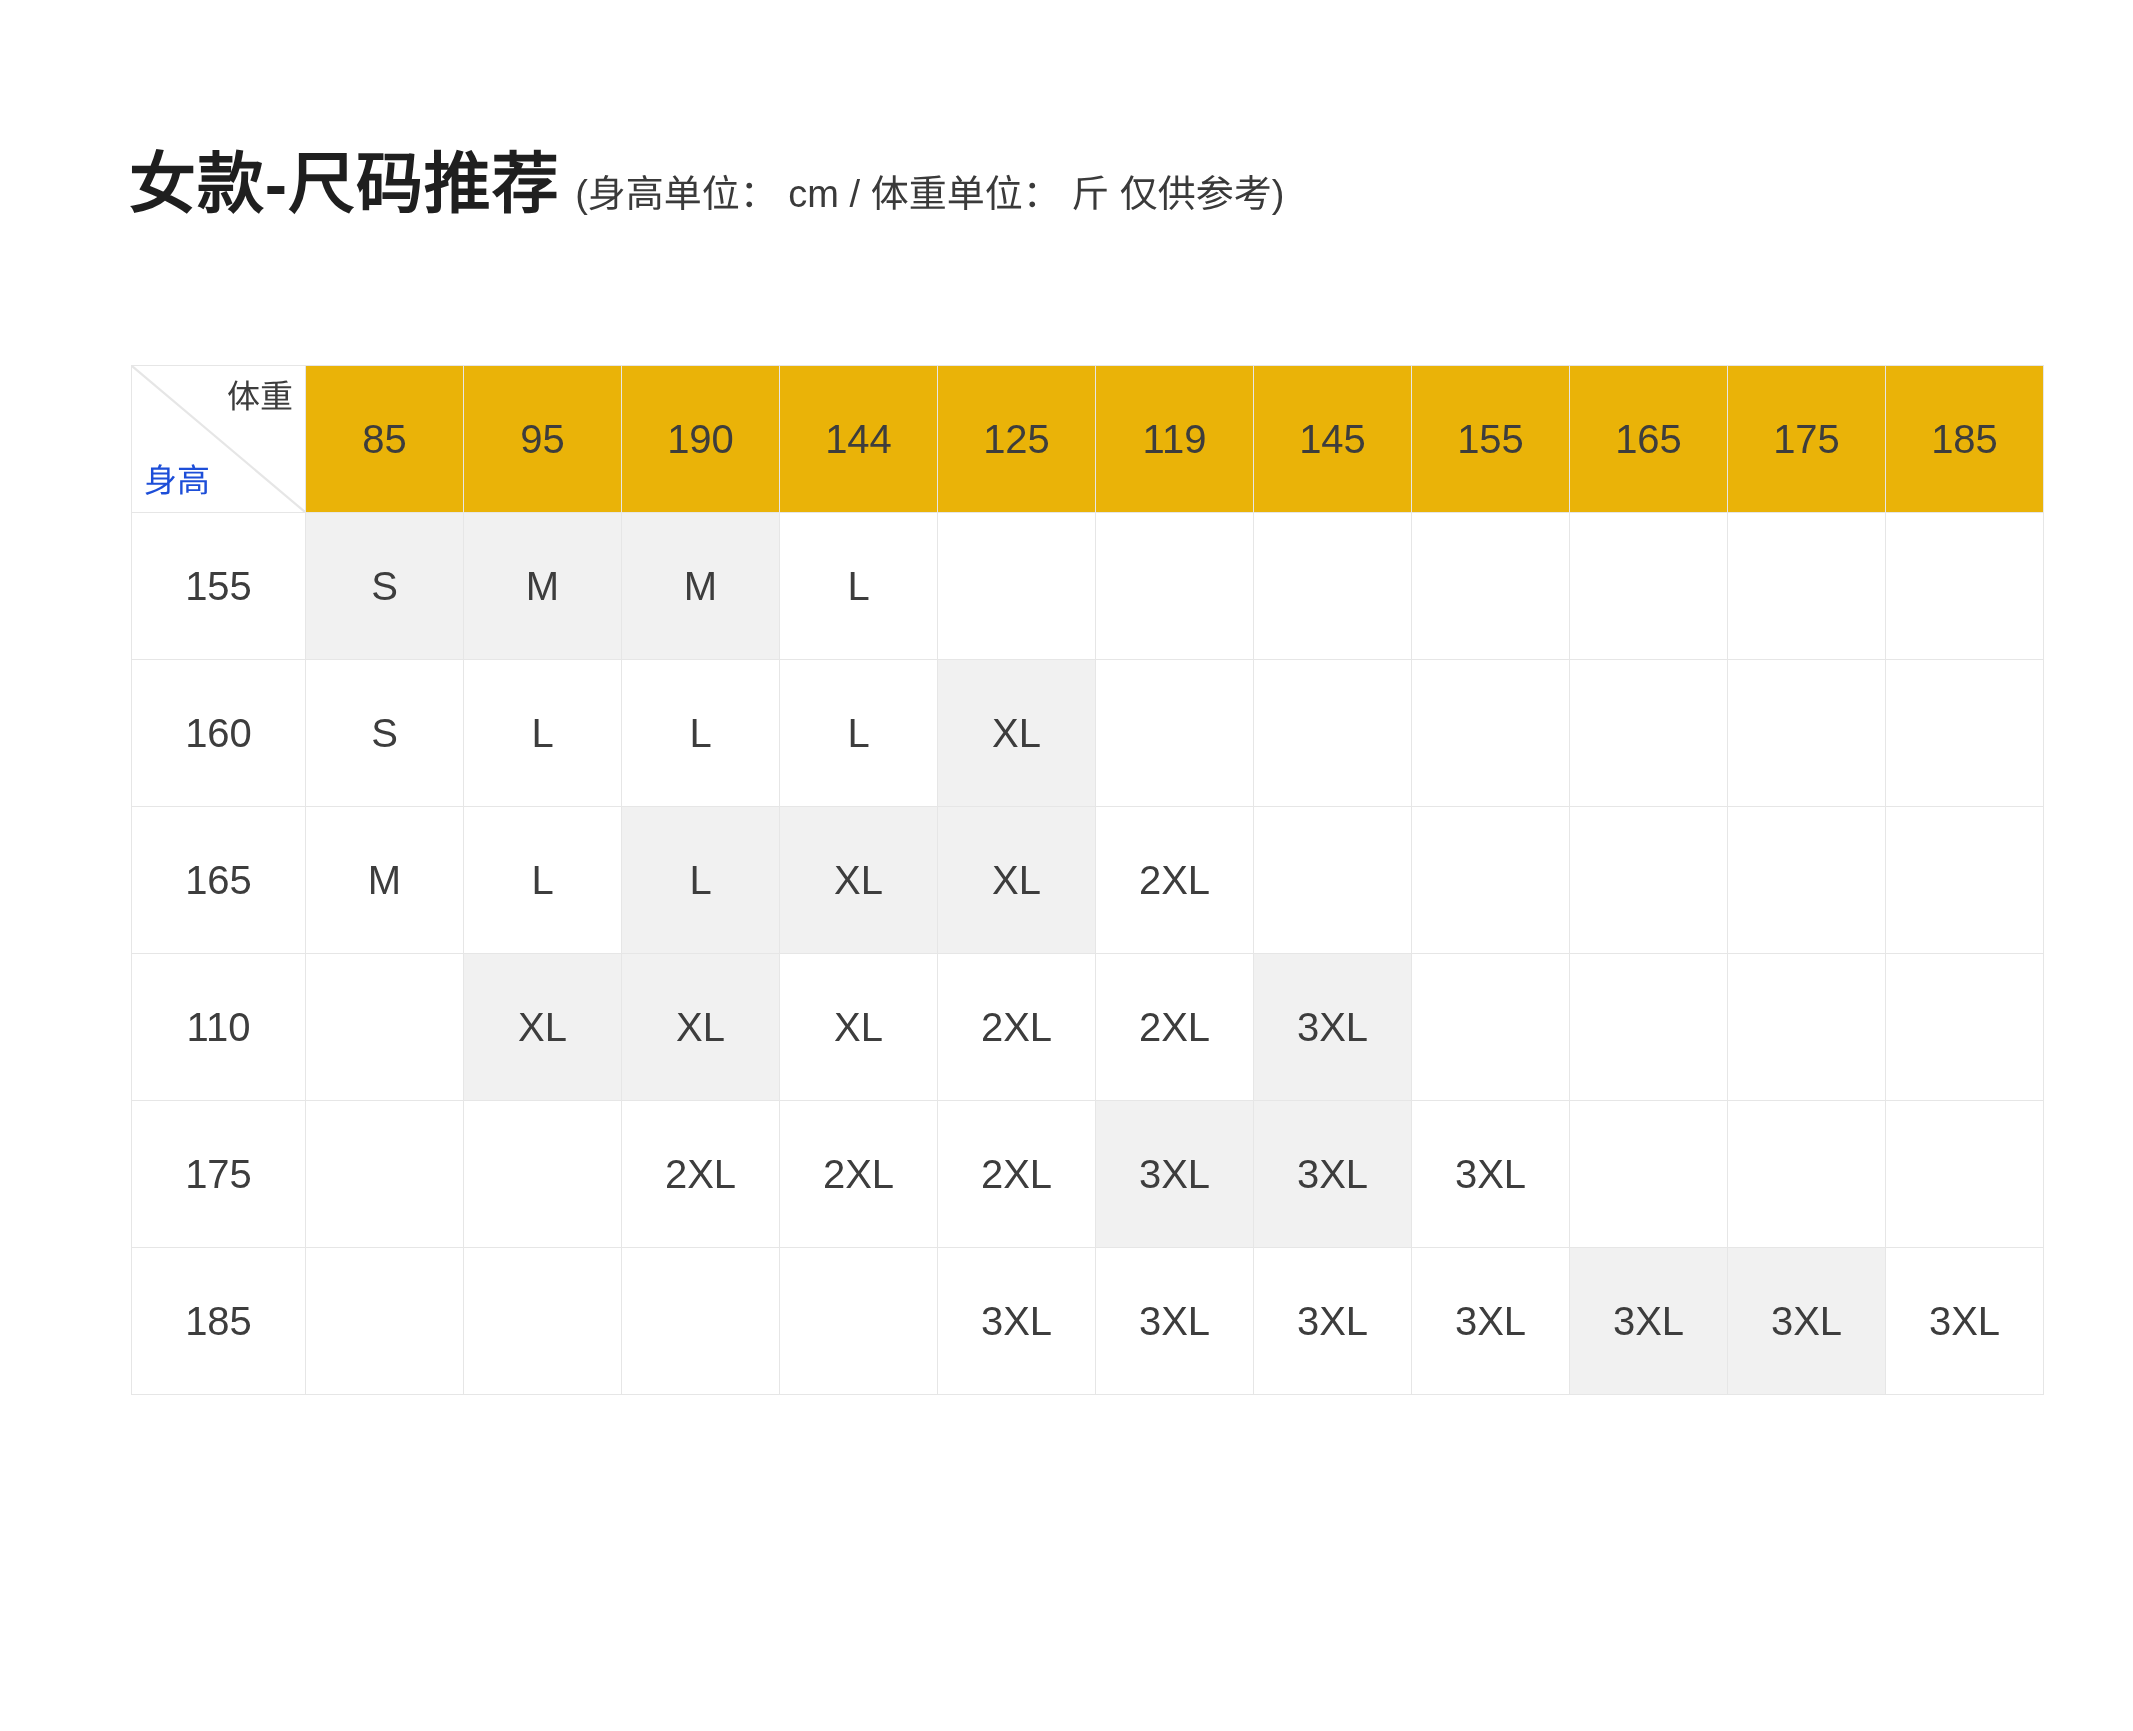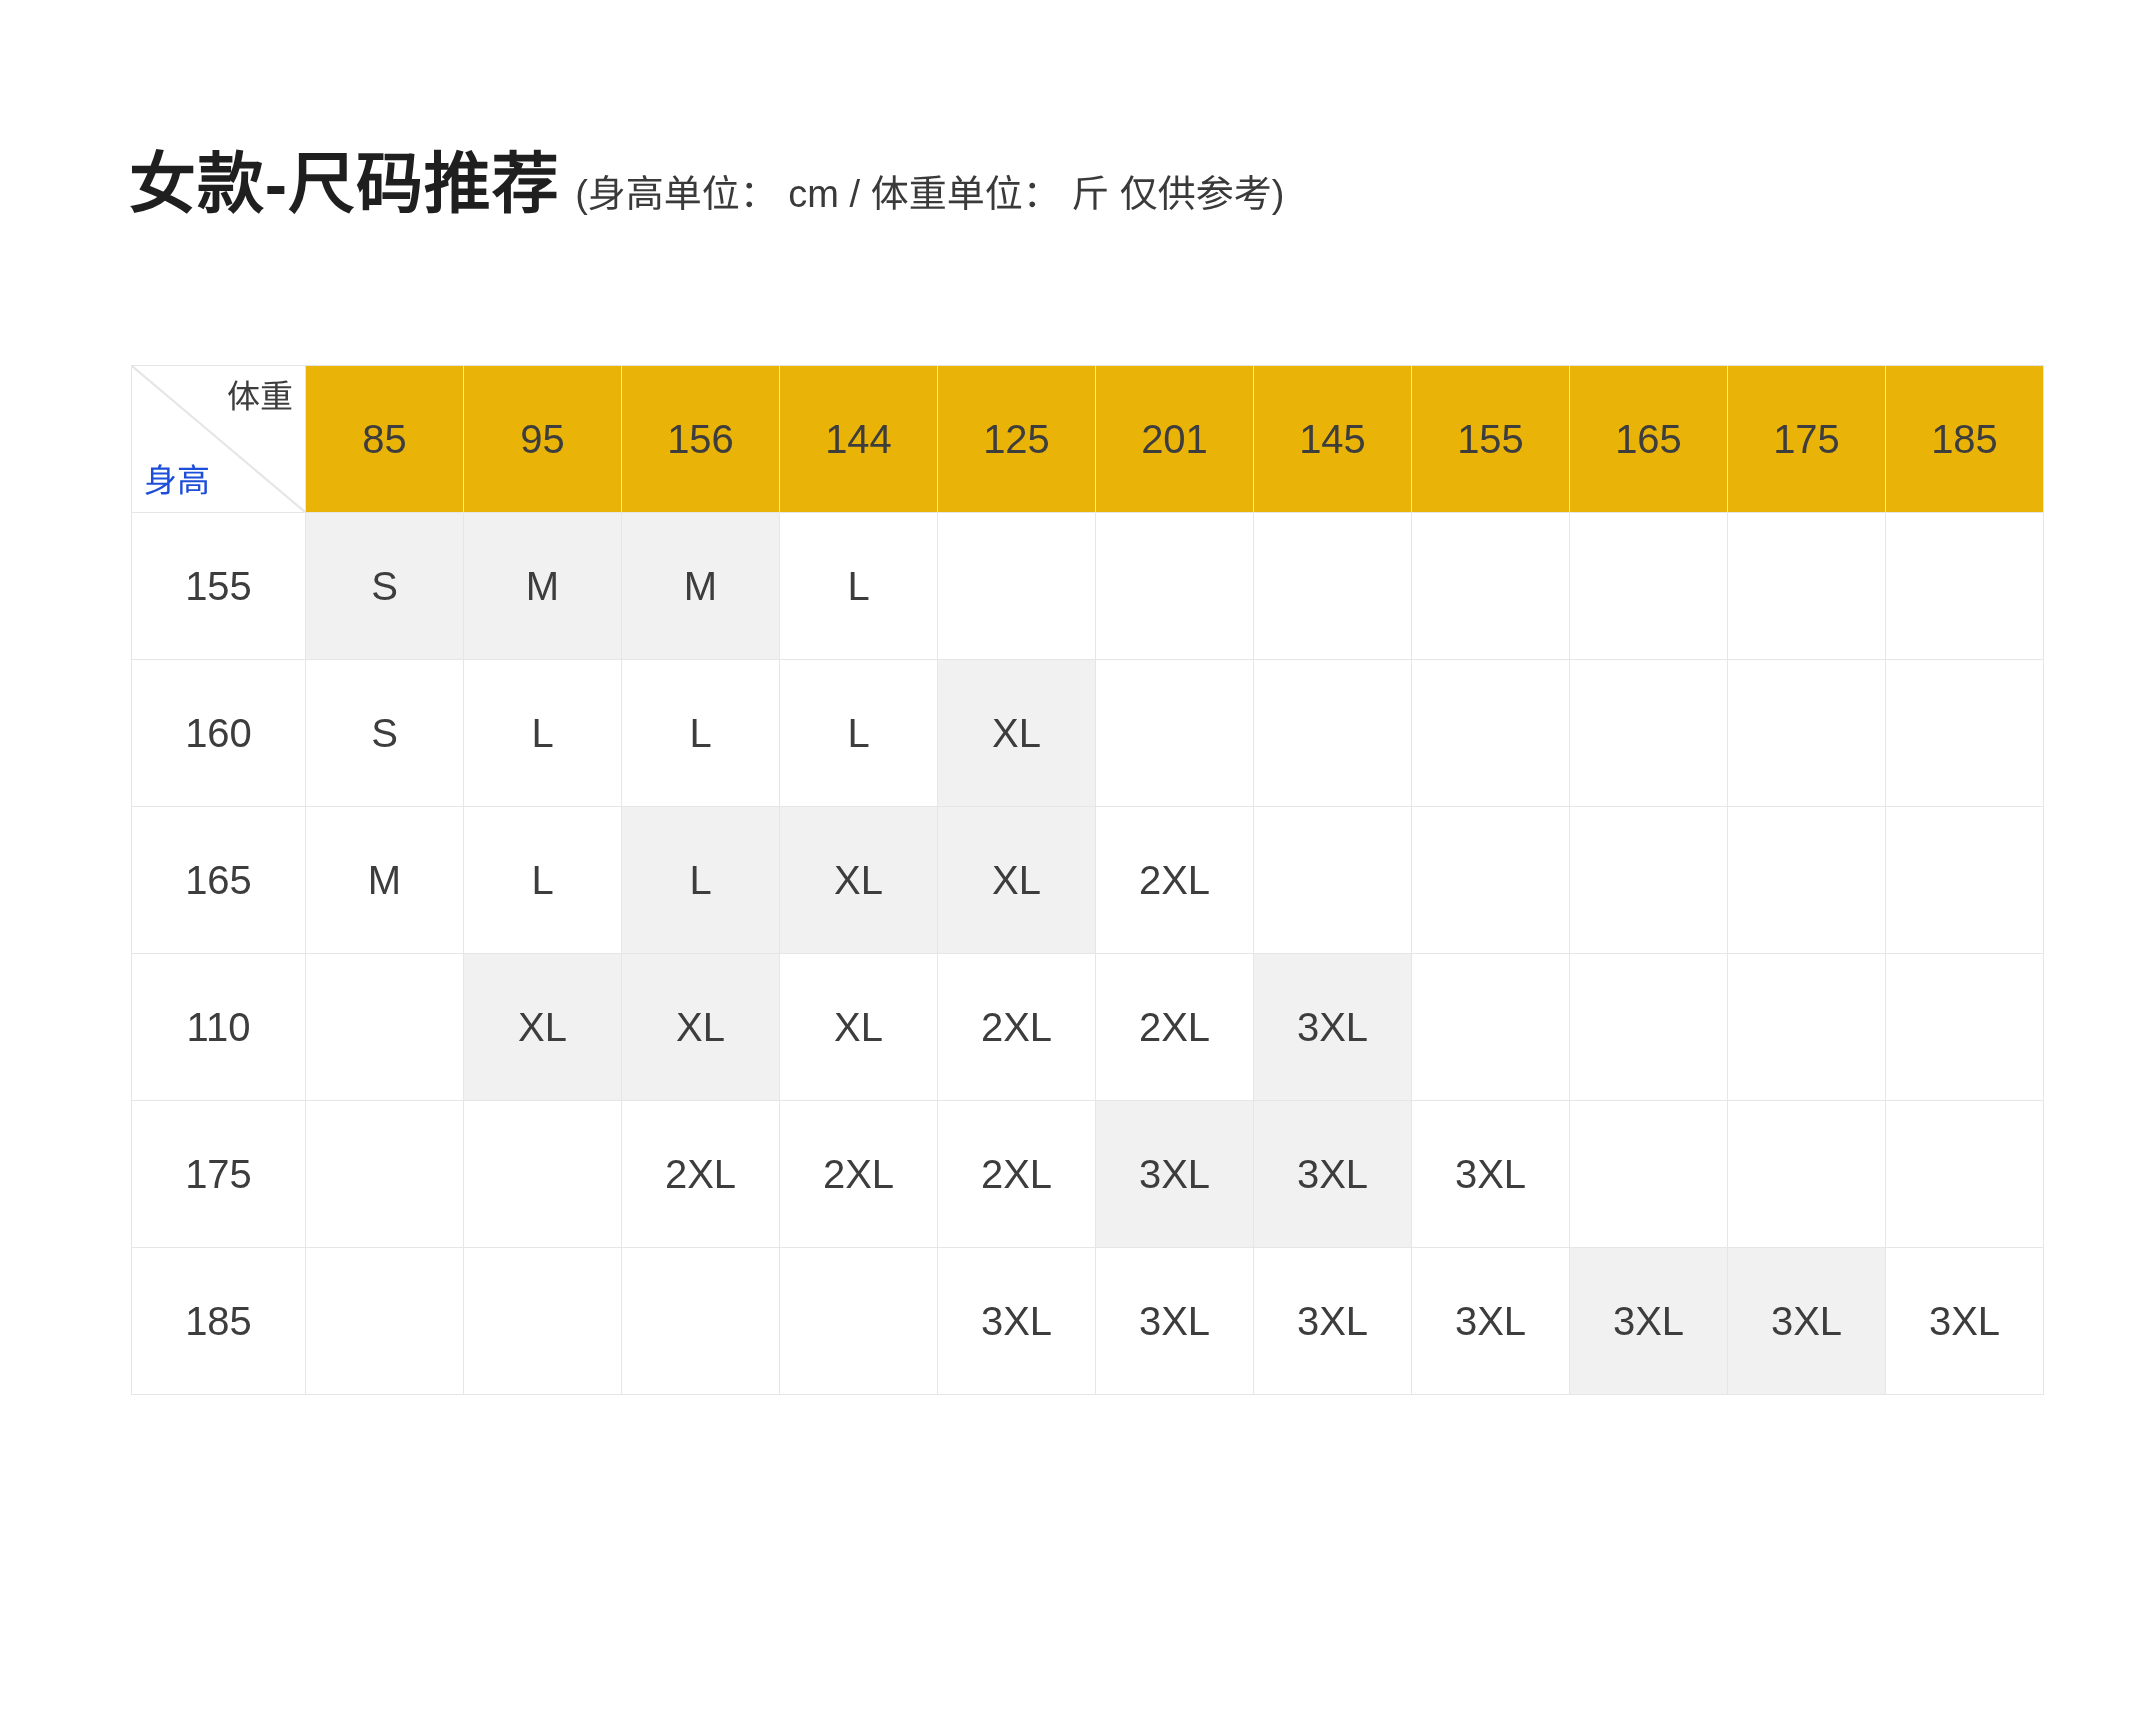--- a/index.html
+++ b/index.html
@@ -137,24 +137,24 @@
       <tr>
         <th class="corner-cell">
           <svg class="diag" viewBox="0 0 202 228" preserveAspectRatio="none">
             <line x1="0" y1="0" x2="202" y2="228" stroke="#e6e6e6" stroke-width="3"></line>
           </svg>
           <span class="lbl-weight">体重</span>
           <span class="lbl-height">身高</span>
         </th>
       <th class="head-cell">85</th>
           <th class="head-cell">95</th>
-          <th class="head-cell">156</th>
+          <th class="head-cell">190</th>
           <th class="head-cell">144</th>
           <th class="head-cell">125</th>
-          <th class="head-cell">201</th>
+          <th class="head-cell">119</th>
           <th class="head-cell">145</th>
           <th class="head-cell">155</th>
           <th class="head-cell">165</th>
           <th class="head-cell">175</th>
           <th class="head-cell">185</th>
         </tr>
     </thead>
     <tbody id="table-body">
         <tr>
           <td class="row-head">155</td>

